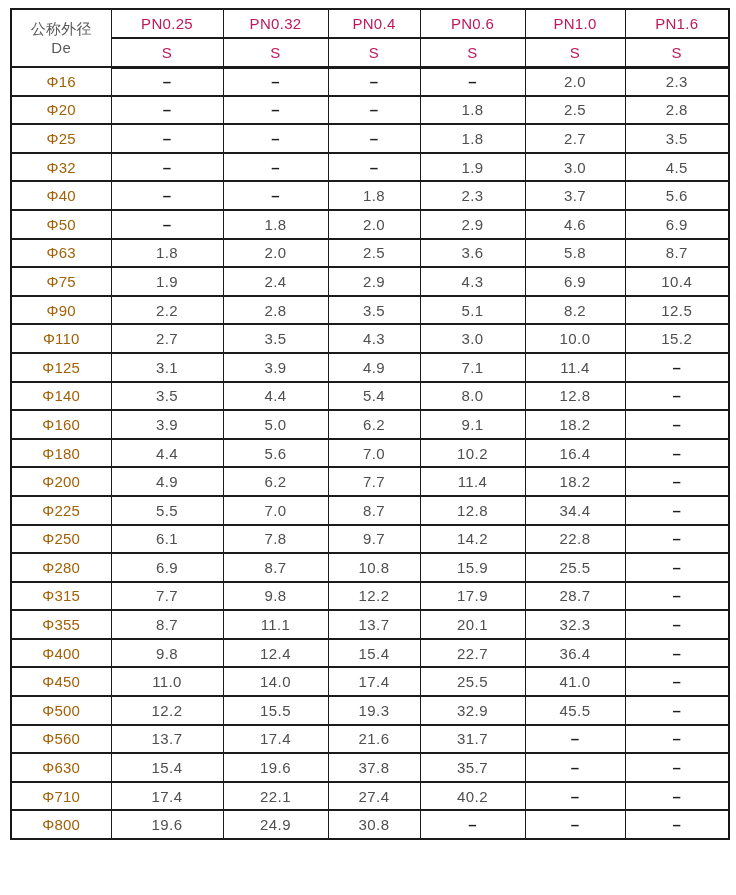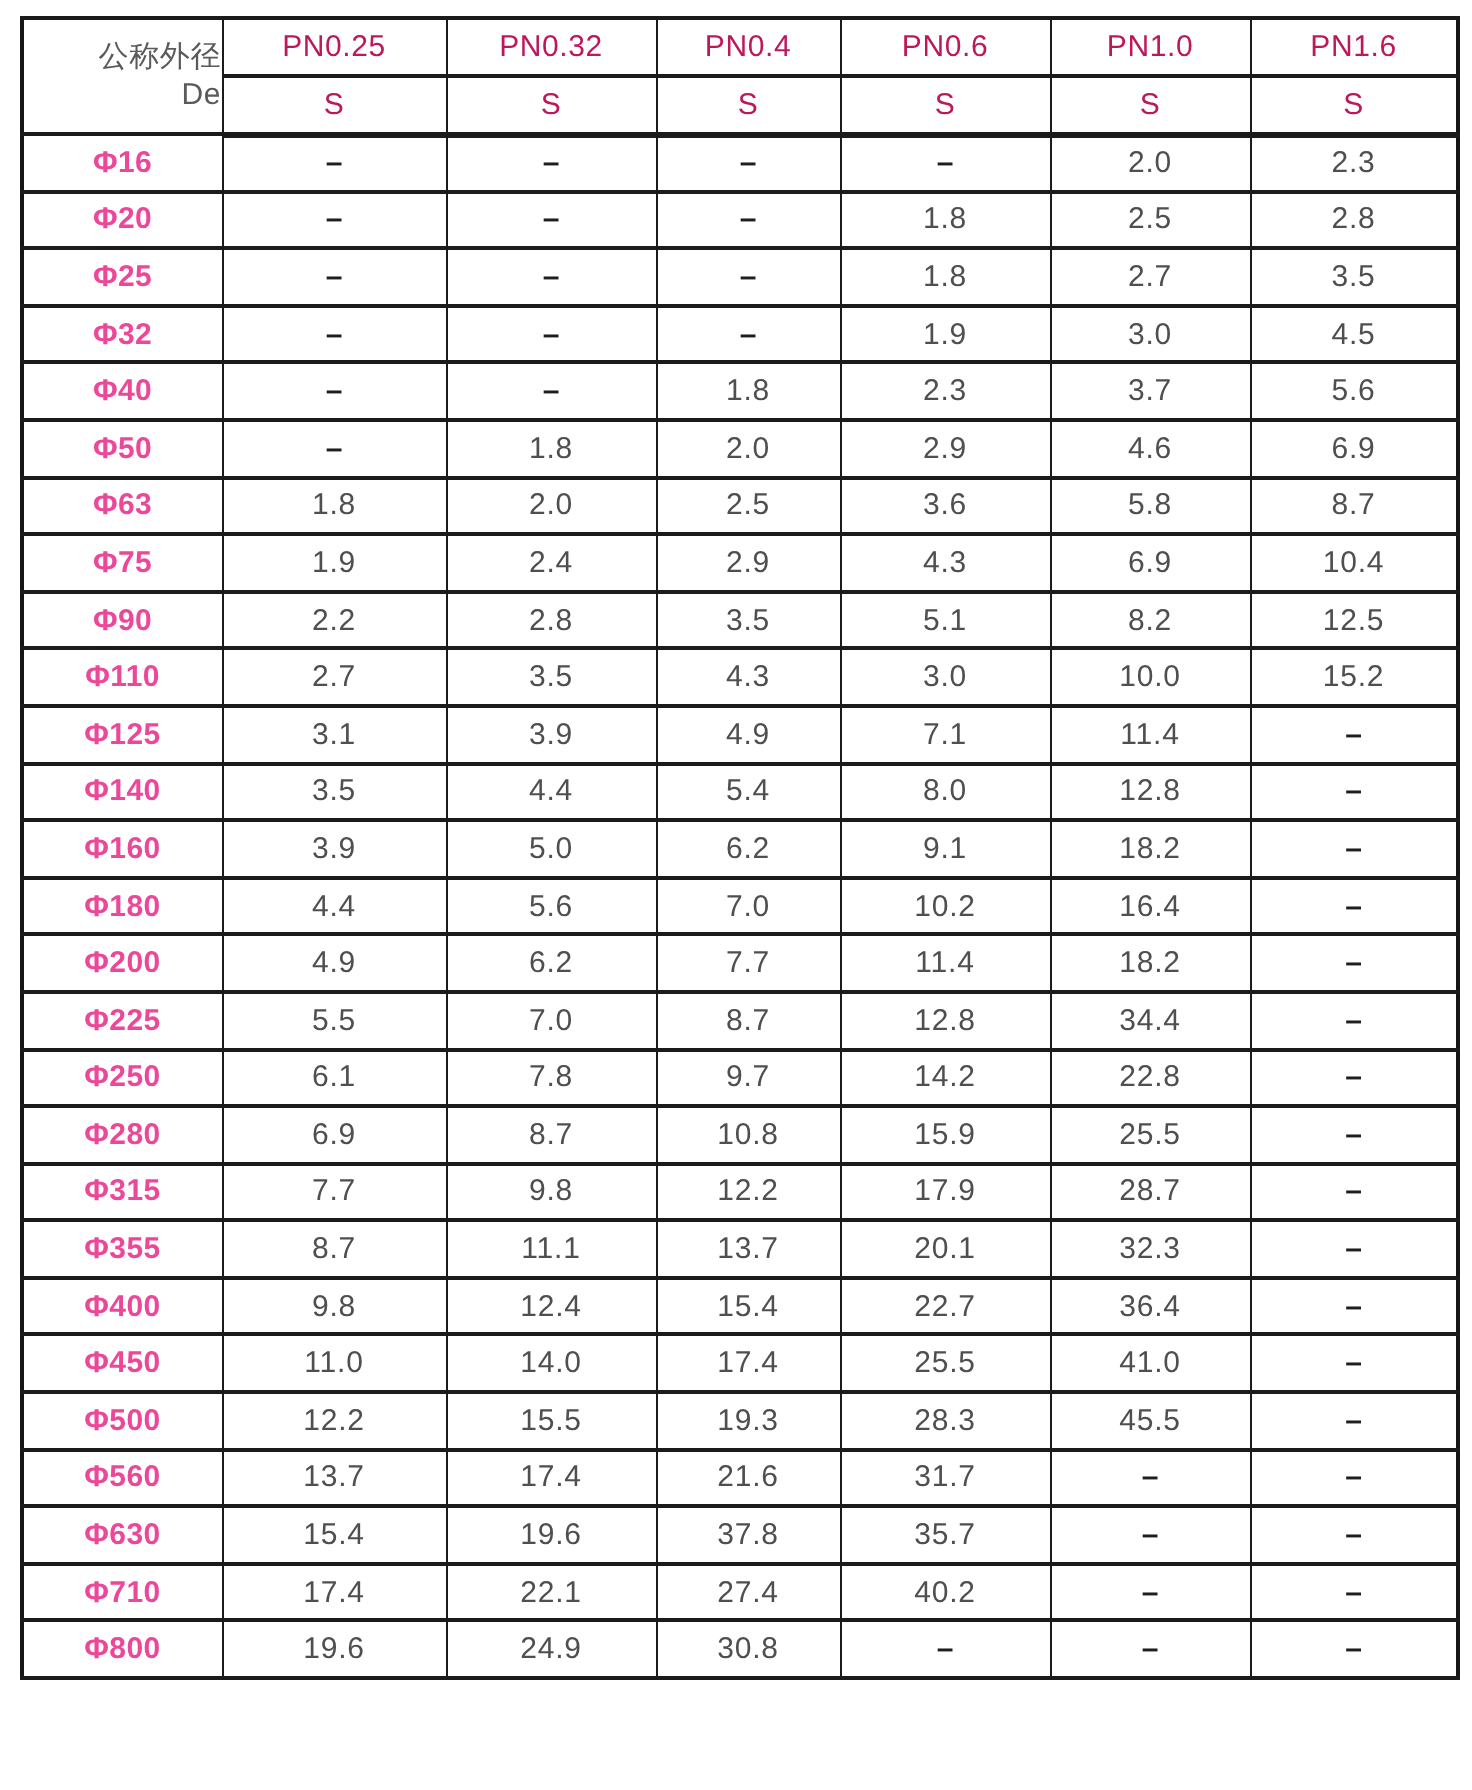--- a/index.html
+++ b/index.html
@@ -31,23 +31,23 @@
     text-align: center;
     vertical-align: middle;
     font-weight: 400;
     font-size: 15px;
     padding: 0;
     overflow: hidden;
     white-space: nowrap;
   }
   thead th { height: 29px; color: #be185d; letter-spacing: 0.3px; }
   thead tr.sub-row th { border-bottom-width: 3px; }
-  th.corner { line-height: 1.3; font-size: 15px; color: #5a5a5a; text-align: right; }
+  th.corner { line-height: 1.3; font-size: 15px; color: #5a5a5a; }
   tbody td { height: 28.6px; color: #4f4f4f; letter-spacing: 0.4px; }
-  tbody td.de-cell { letter-spacing: 0.2px; color: #ec4899; font-weight: bold; }
+  tbody td.de-cell { letter-spacing: 0.2px; color: #a16207; }
   tbody td.dash, td.dash {
     color: #1e1e1e;
     font-weight: 700;
     font-size: 15px;
     letter-spacing: 0;
   }
 </style>
 </head>
 <body>
 
@@ -280,21 +280,21 @@
         <td>17.4</td>
         <td>25.5</td>
         <td>41.0</td>
         <td class="dash">–</td>
       </tr>
       <tr>
         <td class="de-cell">Φ500</td>
         <td>12.2</td>
         <td>15.5</td>
         <td>19.3</td>
-        <td>28.3</td>
+        <td>32.9</td>
         <td>45.5</td>
         <td class="dash">–</td>
       </tr>
       <tr>
         <td class="de-cell">Φ560</td>
         <td>13.7</td>
         <td>17.4</td>
         <td>21.6</td>
         <td>31.7</td>
         <td class="dash">–</td>

